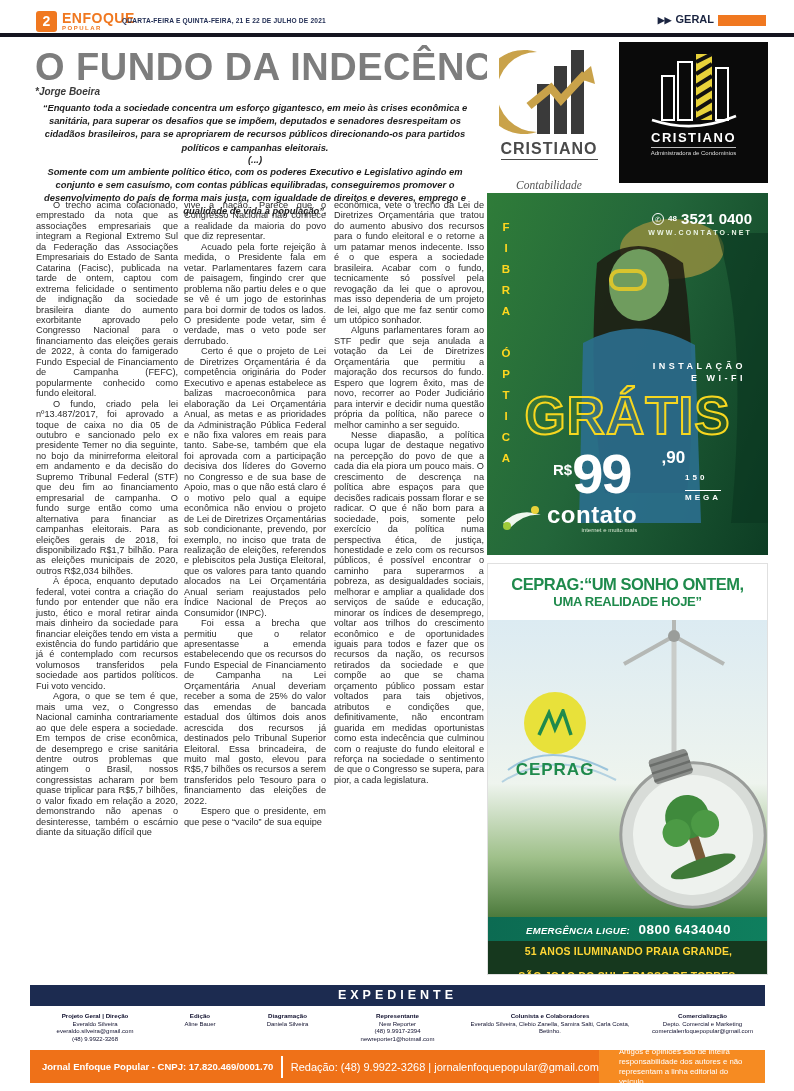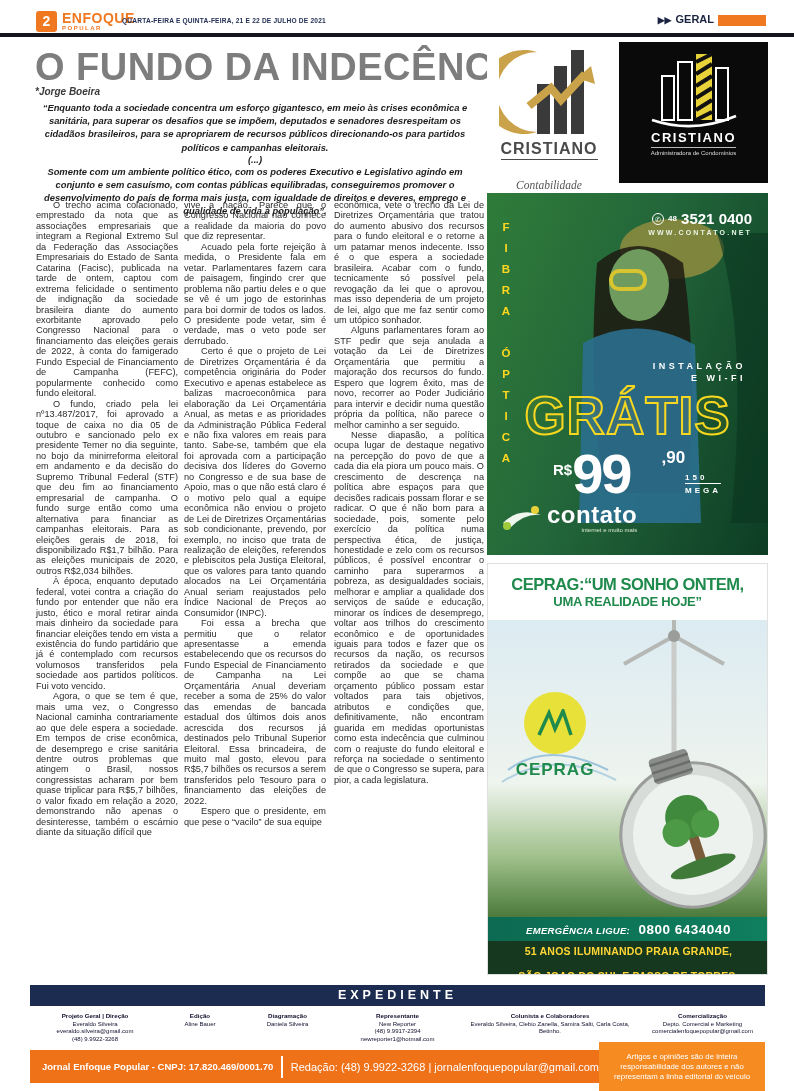--- a/index.html
+++ b/index.html
@@ -57,21 +57,21 @@
   .net-install { position:absolute; right:22px; top:168px; text-align:right; color:#fff; font-weight:bold; }
   .net-install .l1 { font-size:9px; letter-spacing:3.5px; }
   .net-install .l2 { font-size:9px; letter-spacing:3.5px; margin-top:2px; }
   .gratis { position:absolute; left:0; top:192px; width:281px; text-align:center; font-size:53px; font-weight:bold; letter-spacing:1px;
             color:rgba(247,215,31,0.08); -webkit-text-stroke:2px #f7d71f; }
   .price { position:absolute; left:66px; top:248px; color:#fff; white-space:nowrap; }
   .price .rs { font-size:15px; font-weight:bold; vertical-align:18px; }
   .price .big { font-size:56px; font-weight:bold; letter-spacing:-2px; }
   .price .cents { font-size:17px; font-weight:bold; vertical-align:30px;margin-left:31px; }
   .mega { position:absolute; left:198px; top:280px; color:#fff; font-weight:bold; text-align:left; }
-  .mega .m150 { font-size:8px; letter-spacing:3px; border-bottom:1px solid #fff; padding-bottom:1px; }
+  .mega .m150 { font-size:8px; letter-spacing:3px; border-bottom:1px solid #fff; padding-bottom:8px; }
   .mega .mmega { font-size:8px; letter-spacing:3px; margin-top:2px; }
   .net-logo { position:absolute; left:60px; top:308px; color:#fff; }
   .net-logo .word { font-size:24px; font-weight:bold; letter-spacing:0.5px; }
   .net-logo .tag { font-size:6px; color:#d8e8d2; text-align:right; margin-top:-2px; }
 
   
   .ad-cep { position:absolute; left:487px; top:563px; width:281px; height:412px; background:#fff; border:1px solid #e0e0e0; overflow:hidden; }
   .cep-head { text-align:center; padding-top:11px; color:#1f8a4c; font-weight:bold; }
   .cep-head .h1 { font-size:16.5px; letter-spacing:-0.5px; }
   .cep-head .h2 { font-size:13px; letter-spacing:-0.3px; }
@@ -92,21 +92,21 @@
   .exp-col { text-align:center; line-height:7.6px; }
   .exp-col .role { font-size:6.2px; font-weight:bold; margin-bottom:1px; }
   .exp-col .ln { font-size:6px; }
   .ec1{width:130px;} .ec2{width:80px;} .ec3{width:95px;} .ec4{width:125px;} .ec5{width:180px;} .ec6{width:125px;}
 
   
   .obar { position:absolute; left:30px; top:1050px; width:735px; height:33px; background:#ef7118; color:#fff; display:flex; align-items:center; }
   .obar .seg1 { font-size:9.5px; font-weight:bold; padding-left:12px; white-space:nowrap; }
   .obar .vdiv { width:2px; height:22px; background:#fff; margin:0 8px; }
   .obar .seg2 { font-size:11px; white-space:nowrap; }
-  .obar .disc { margin-left:auto; width:215px; height:49px; background:#f68b22; color:#fff; font-size:7.8px; line-height:10px; text-align:center; display:flex; align-items:center; padding:0 8px; }
+  .obar .disc { margin-left:auto; width:215px; height:33px; background:#f68b22; color:#fff; font-size:7.8px; line-height:10px; text-align:left; display:flex; align-items:center; padding:0 20px; }
 </style>
 </head>
 <body>
 
 <div class="hdr">
   <div class="pagenum">2</div>
   <div class="mast">
     <div class="m1">ENFOQUE</div>
     <div class="m2">POPULAR</div>
   </div>

